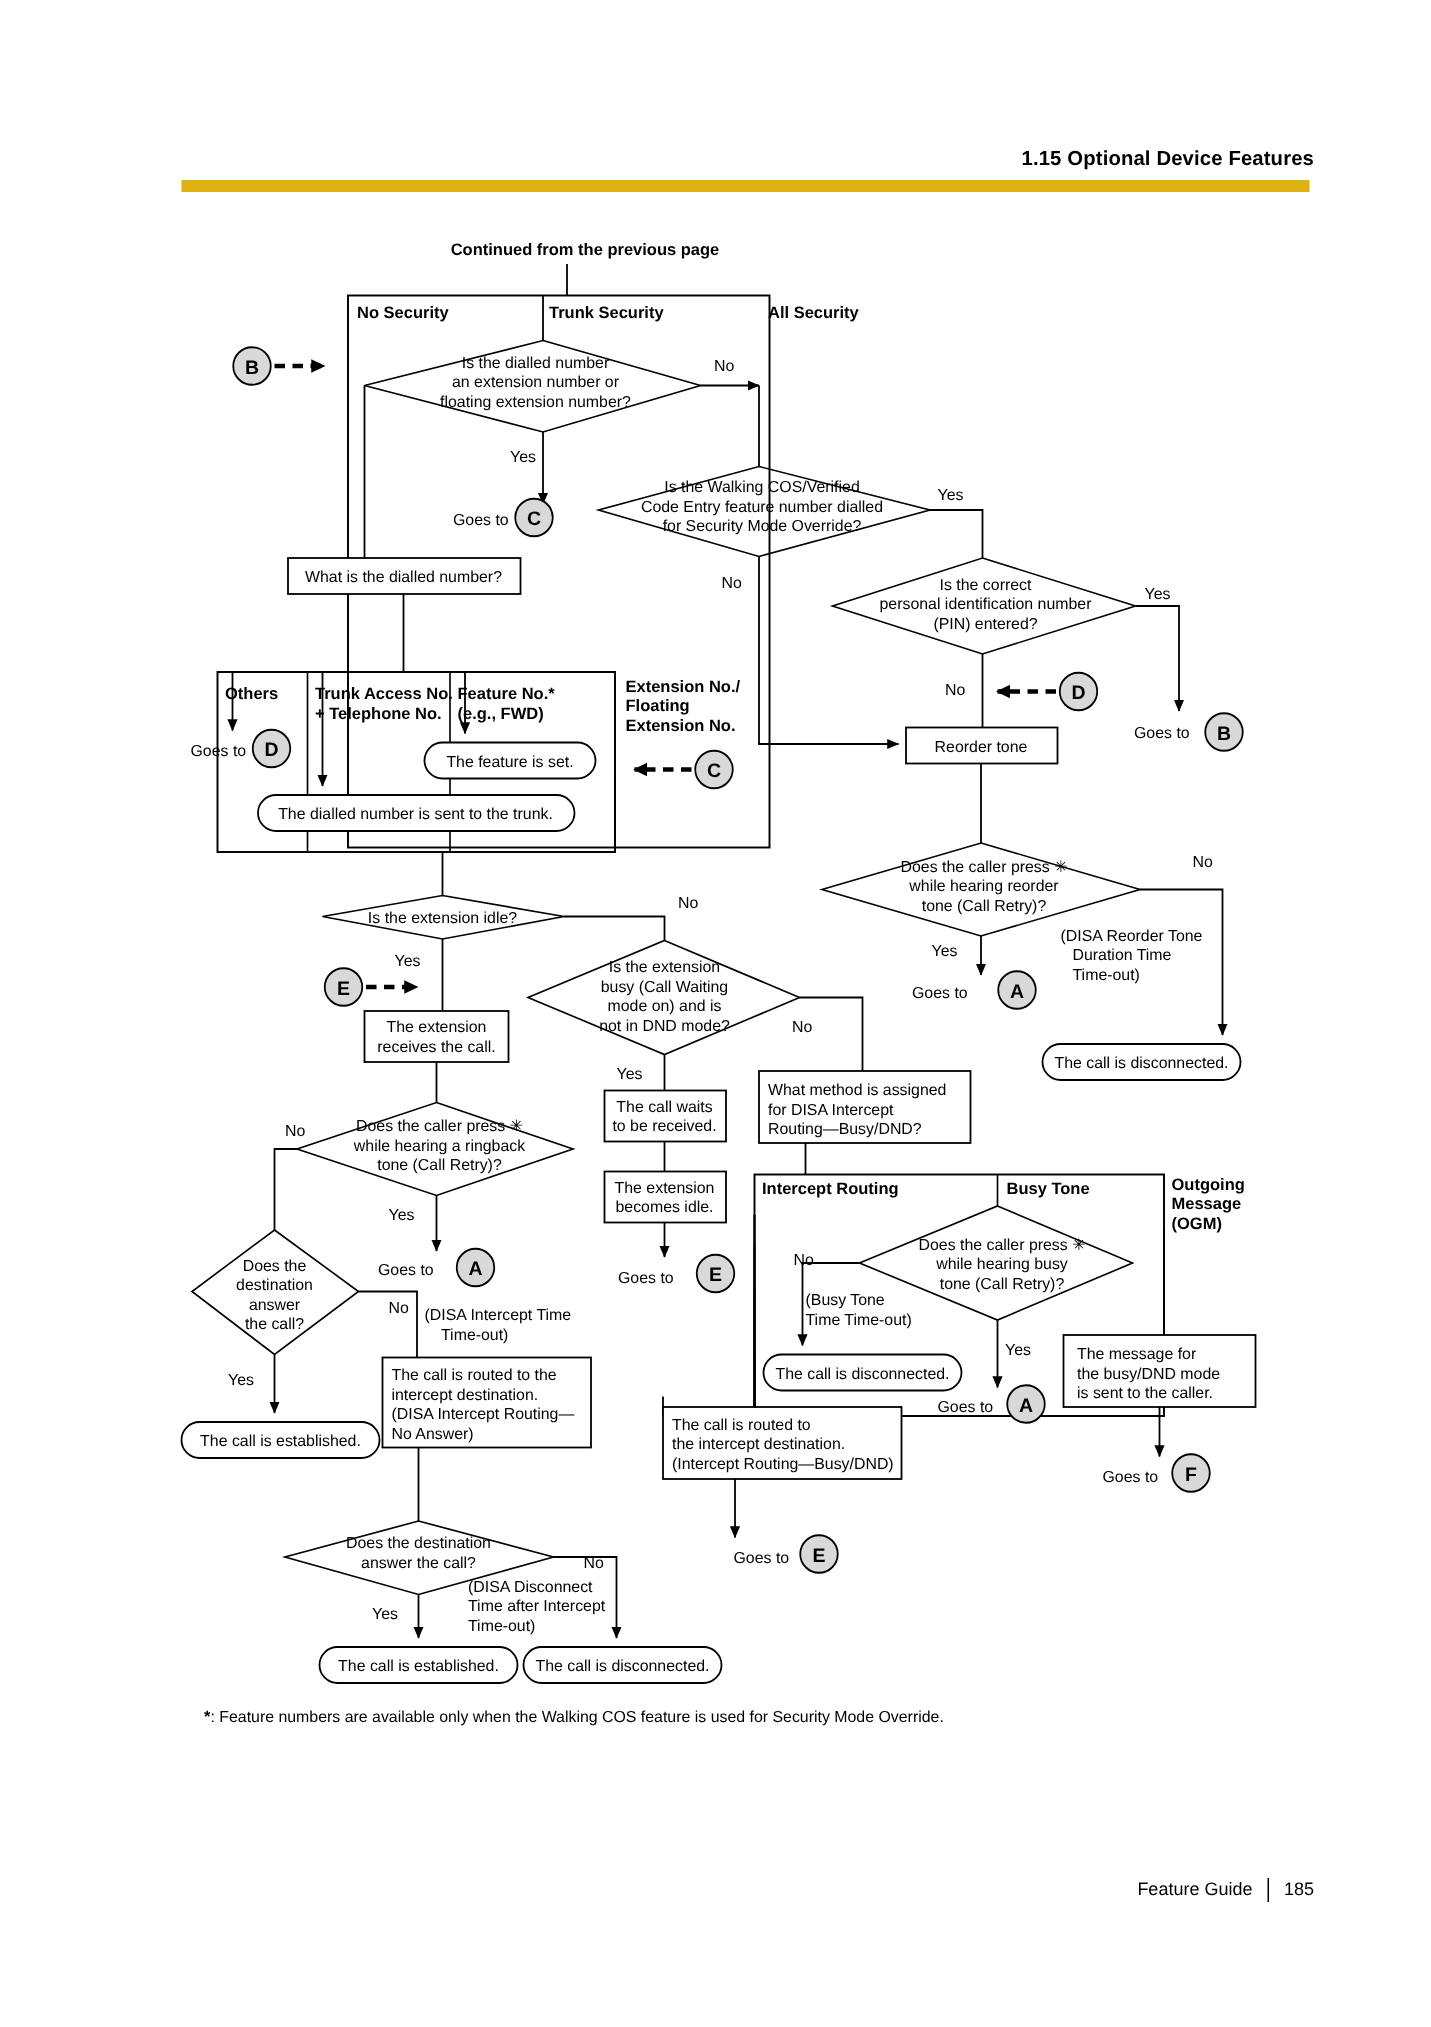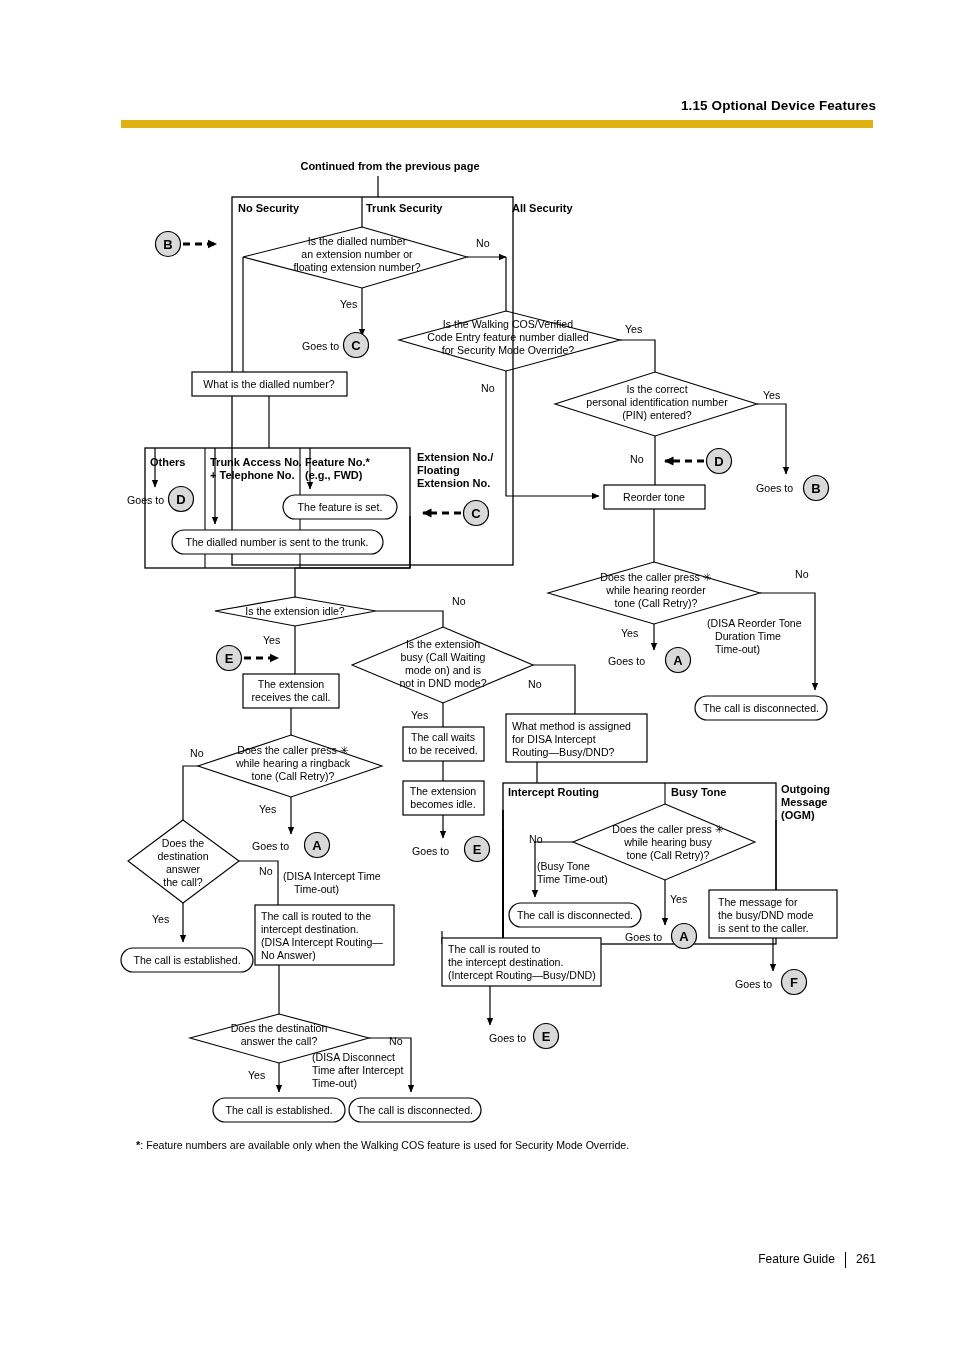--- a/index.html
+++ b/index.html
@@ -320,16 +320,16 @@
     <text class="conn" x="546" y="1041">E</text>
   </svg>
 
   <div class="fnote">
     <b>*</b><span>: Feature numbers are available only when the Walking COS feature is used for Security Mode Override.</span>
   </div>
 
   <div class="ftr">
     <span>Feature Guide</span>
     <span class="sep"></span>
-    <span class="pg">261</span>
+    <span class="pg">185</span>
   </div>
 
 </div>
 
 </body></html>

